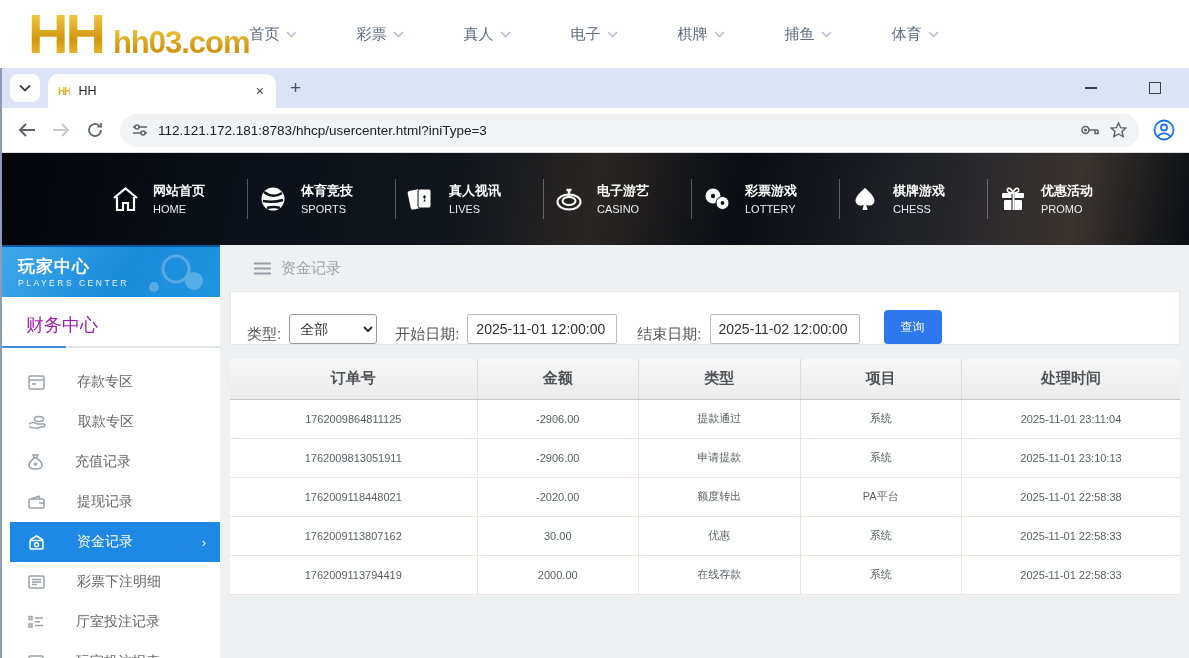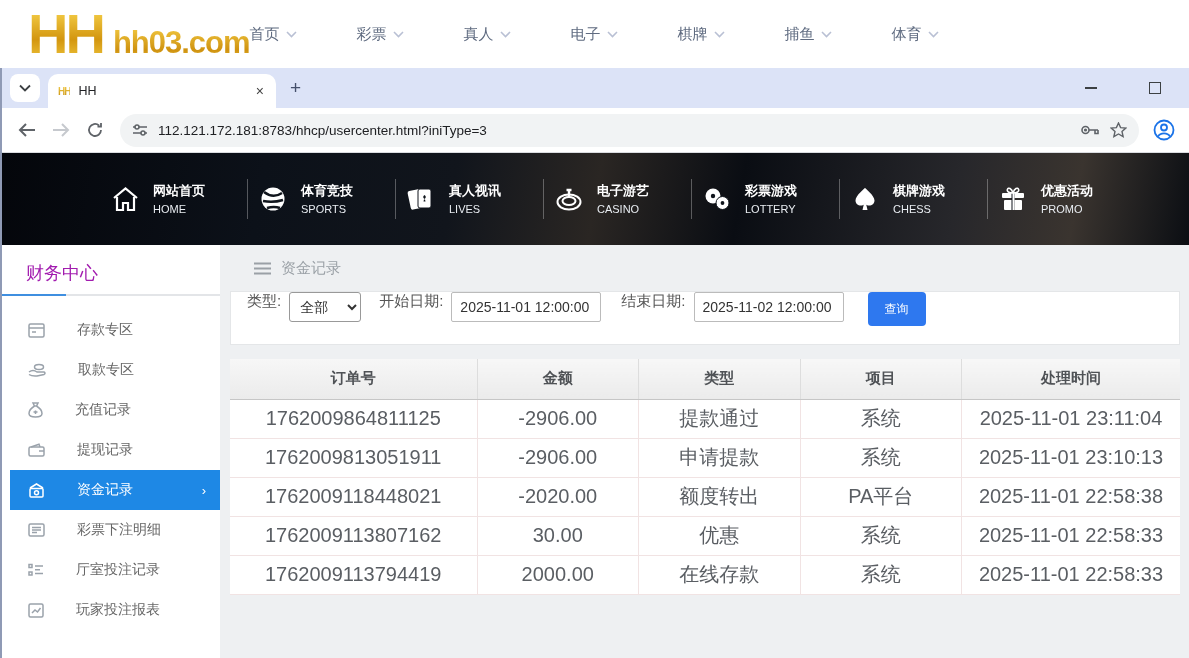--- a/index.html
+++ b/index.html
@@ -65,36 +65,36 @@
   .sb-menu { padding-top:14px; }
   .sb-item { height:40px; display:flex; align-items:center; padding-left:18px; gap:32px;
     font-size:14px; color:#666; cursor:pointer; position:relative;margin-left:8px; }
   .sb-item svg { stroke:#9aa2ab; flex-shrink:0; }
   .sb-item.active { background:#1e88e5; color:#fff; }
   .sb-item.active svg { stroke:#fff; }
   .sb-item .chev { position:absolute; right:14px; color:#fff; font-size:13px; }
 
   .main { flex:1; padding:0 9px 0 10px; overflow:hidden; }
   .breadcrumb { height:46px; display:flex; align-items:center; gap:10px; padding-left:24px; color:#9aa0a6; font-size:15px; }
-  .filter-panel { background:#fff; border:1px solid #e4e6e8; height:54px; display:flex; align-items:flex-start;
+  .filter-panel { background:#fff; border:1px solid #e4e6e8; height:54px; display:flex; align-items:flex-end;
     padding:0 16px; gap:8px; font-size:15px; color:#555; }
-  .filter-panel select { height:30px; width:72px; font-size:14px; color:#333; border:1px solid #999;
+  .filter-panel select { height:30px; width:88px; font-size:14px; color:#333; border:1px solid #999;
     border-radius:3px; margin-right:10px; padding-left:6px; background:#fff;
     font-family:"Liberation Sans","DejaVu Sans",sans-serif; }
   .filter-panel input { height:30px; width:150px; font-size:14px; color:#333; border:1px solid #bbb;
     border-radius:2px; padding-left:8px; margin-right:12px;
     font-family:"Liberation Sans","DejaVu Sans",sans-serif; }
   .query-btn { background:#2e78ef; color:#fff; border:none; border-radius:4px; height:34px; padding:0 17px;
     font-size:12px; cursor:pointer; margin-left:4px; font-family:"Liberation Sans","DejaVu Sans",sans-serif; }
 
   .data-table { width:100%; border-collapse:collapse; margin-top:14px; background:#fff; table-layout:fixed; }
   .data-table th { height:40px; background:linear-gradient(180deg,#f7f7f7,#ebebeb); font-size:15px; font-weight:700;
     color:#4f5256; border-bottom:1px solid #c6c6c6; border-right:1px solid #ddd; }
   .data-table th:last-child { border-right:none; }
-  .data-table td { height:39px; text-align:center; font-size:20px; color:#5a5e63;
+  .data-table td { height:39px; text-align:center; font-size:11px; color:#5a5e63;
     border-bottom:1px solid #f1e3e3; border-right:1px solid #f1e3e3; background:#fff; }
   .data-table td:last-child { border-right:none; }
   .col-order { width:26%; } .col-amount { width:17%; } .col-type { width:17%; }
   .col-project { width:17%; } .col-time { width:23%; }
 </style>
 </head>
 <body>
 
 <div class="site-header">
   <div class="logo">
@@ -292,20 +292,30 @@
           </svg>
       </span>
       <span><span class="hn-cn">优惠活动</span><br>
         <span class="hn-en">PROMO</span></span>
     </div>
   </div>
 
   <div class="page">
 
     <div class="sidebar">
+      <div class="sb-header">
+        <div class="sb-title">玩家中心</div>
+        <div class="sb-sub">PLAYERS CENTER</div>
+        <svg class="sb-art" width="86" height="44" viewBox="0 0 86 44" fill="#fff">
+          <circle cx="52" cy="16" r="13" fill="none" stroke="#fff" stroke-width="3"></circle>
+            <circle cx="70" cy="28" r="9"></circle>
+            <circle cx="30" cy="34" r="5"></circle>
+            <circle cx="49" cy="14" r="3" fill="#1a8adb"></circle>
+        </svg>
+      </div>
       <div class="sb-section">财务中心</div>
       <div class="sb-underline"></div>
       <div class="sb-menu">
         <div class="sb-item">
           <svg width="17" height="15" viewBox="0 0 17 15" fill="none" stroke-width="1.5">
               <rect x="1" y="1" width="15" height="13" rx="1.5"></rect>
               <path d="M1 5 H16 M4 9 H8"></path>
             </svg>
           <span>存款专区</span>
         </div>

